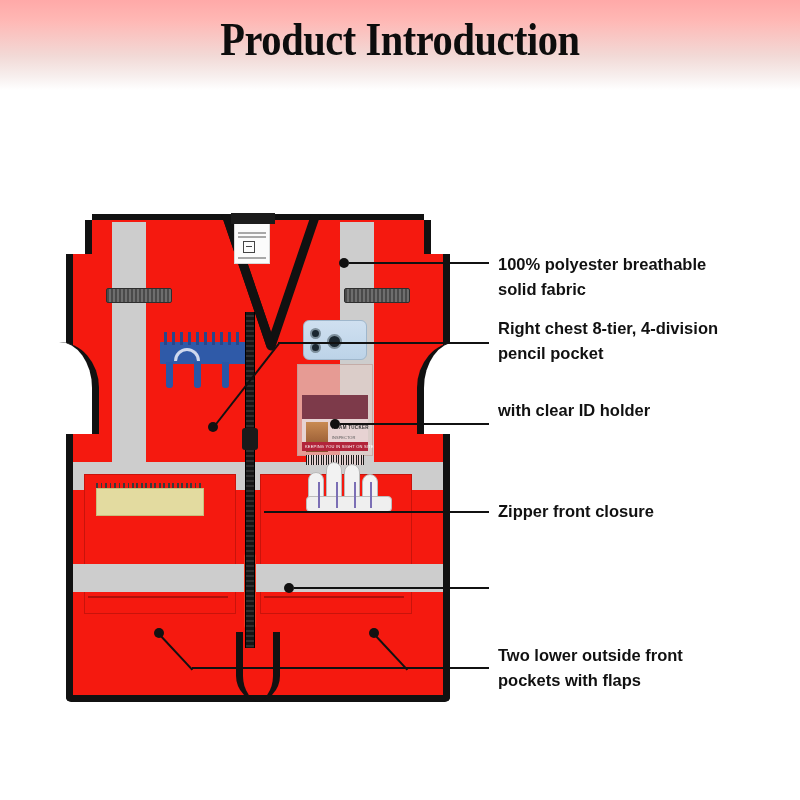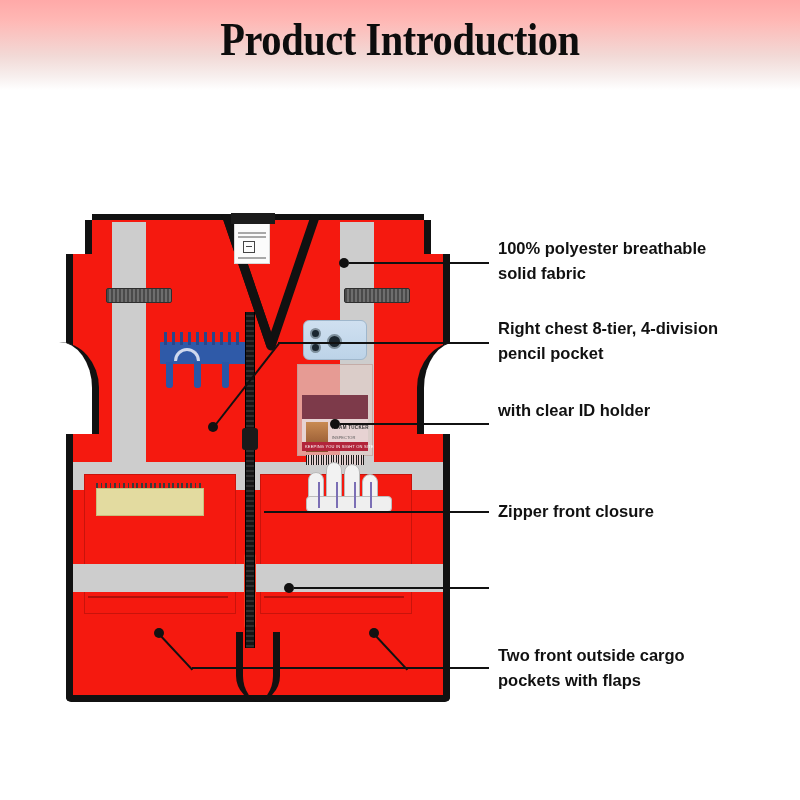--- a/index.html
+++ b/index.html
@@ -260,21 +260,21 @@
     <div class="zip-pull"></div>
     <div class="zipper"></div>
     <div class="zip-slider"></div>
 
     <div class="hem-curve"></div>
     <div class="hem-curve2"></div>
   </div>
 
   <div class="dot" style="left:339px;top:258px"></div>
   <div class="leader h" style="left:349px;top:262px;width:140px"></div>
-  <div class="callout" style="left:498px;top:236px;width:295px">
+  <div class="callout" style="left:498px;top:252px;width:295px">
     <span class="ln">100% polyester breathable</span>
     <span class="ln">solid fabric</span>
   </div>
 
   <div class="dot" style="left:208px;top:422px"></div>
   <div class="diag" style="left:213px;top:427px;width:107px;transform:rotate(-52deg)"></div>
   <div class="leader h" style="left:278px;top:342px;width:211px"></div>
   <div class="callout" style="left:498px;top:316px;width:295px">
     <span class="ln">Right chest 8-tier, 4-division</span>
     <span class="ln">pencil pocket</span>
@@ -293,17 +293,17 @@
 
   <div class="dot" style="left:284px;top:583px"></div>
   <div class="leader h" style="left:294px;top:587px;width:195px"></div>
 
   <div class="dot" style="left:154px;top:628px"></div>
   <div class="diag" style="left:159px;top:633px;width:49px;transform:rotate(47deg)"></div>
   <div class="dot" style="left:369px;top:628px"></div>
   <div class="diag" style="left:374px;top:633px;width:49px;transform:rotate(47deg)"></div>
   <div class="leader h" style="left:192px;top:667px;width:297px"></div>
   <div class="callout" style="left:498px;top:643px;width:295px">
-    <span class="ln">Two front outside cargo</span>
+    <span class="ln">Two lower outside front</span>
     <span class="ln">pockets with flaps</span>
   </div>
 
 </div>
 
 </body></html>

